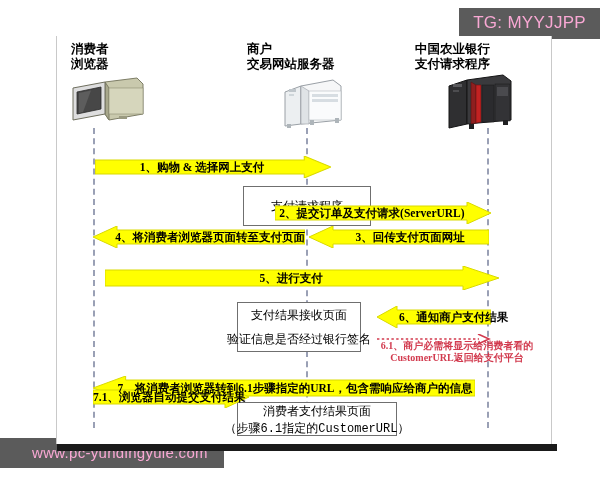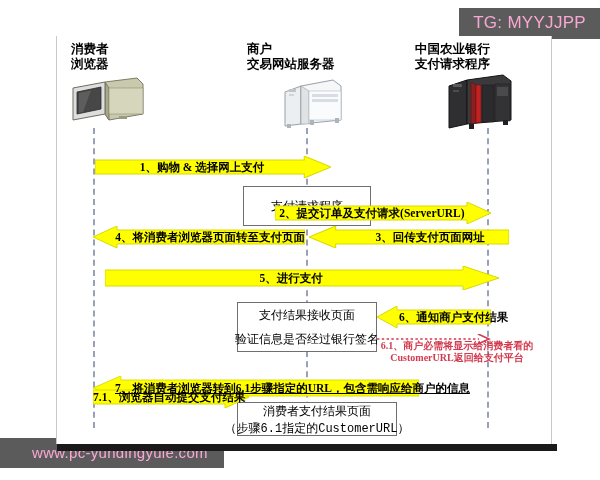--- a/index.html
+++ b/index.html
@@ -136,42 +136,42 @@
     <div>支付请求程序</div>
   </div>
 
   <div class="arrow r" id="a2" style="left:218px;top:166px;width:216px;height:22px;">
     <svg class="shaft" viewBox="0 0 216 22" preserveAspectRatio="none">
       <polygon points="0,4 192,4 192,0 216,11 192,22 192,18 0,18" fill="#ffff00" stroke="#d9d900" stroke-width="1"></polygon>
     </svg>
     <span class="lbl">2、提交订单及支付请求(ServerURL)</span>
   </div>
 
-  <div class="arrow l" id="a3" style="left:252px;top:190px;width:180px;height:22px;padding-left:20px;">
+  <div class="arrow l" id="a3" style="left:252px;top:190px;width:180px;height:22px;">
     <svg class="shaft" viewBox="0 0 180 22" preserveAspectRatio="none">
       <polygon points="180,4 24,4 24,0 0,11 24,22 24,18 180,18" fill="#ffff00" stroke="#d9d900" stroke-width="1"></polygon>
     </svg>
     <span class="lbl">3、回传支付页面网址</span>
   </div>
 
   <div class="arrow l" id="a4" style="left:36px;top:190px;width:212px;height:22px;">
     <svg class="shaft" viewBox="0 0 212 22" preserveAspectRatio="none">
       <polygon points="212,4 24,4 24,0 0,11 24,22 24,18 212,18" fill="#ffff00" stroke="#d9d900" stroke-width="1"></polygon>
     </svg>
     <span class="lbl">4、将消费者浏览器页面转至支付页面</span>
   </div>
 
   <div class="arrow r" id="a5" style="left:38px;top:230px;width:394px;height:24px;margin-left:10px;">
     <svg class="shaft" viewBox="0 0 394 24" preserveAspectRatio="none">
       <polygon points="0,4 358,4 358,0 394,12 358,24 358,20 0,20" fill="#ffff00" stroke="#d9d900" stroke-width="1"></polygon>
     </svg>
     <span class="lbl">5、进行支付</span>
   </div>
 
-  <div class="box" style="left:180px;top:266px;width:140px;height:50px;">
+  <div class="box" style="left:180px;top:266px;width:124px;height:50px;">
     <div>支付结果接收页面</div>
     <div>验证信息是否经过银行签名</div>
   </div>
 
   <div class="arrow l" id="a6" style="left:320px;top:270px;width:114px;height:22px;">
     <svg class="shaft" viewBox="0 0 114 22" preserveAspectRatio="none">
       <polygon points="114,4 20,4 20,0 0,11 20,22 20,18 114,18" fill="#ffff00" stroke="#d9d900" stroke-width="1"></polygon>
     </svg>
     <span class="lbl">6、通知商户支付结果</span>
   </div>
@@ -181,21 +181,21 @@
       <line x1="0" y1="5" x2="102" y2="5" stroke="#d23a4e" stroke-width="1.6" stroke-dasharray="2.4,2.4"></line>
       <polyline points="101,0 112,5 101,10" fill="none" stroke="#d23a4e" stroke-width="1.6"></polyline>
     </svg>
   </div>
 
   <div id="ann61" style="left:310px;top:304px;width:180px;">
     <span>6.1、商户必需将显示给消费者看的</span><br>
     <span>CustomerURL返回给支付平台</span>
   </div>
 
-  <div class="arrow l" id="a7" style="left:36px;top:340px;width:326px;height:24px;text-decoration:underline;">
+  <div class="arrow l" id="a7" style="left:36px;top:340px;width:382px;height:24px;">
     <svg class="shaft" viewBox="0 0 398 24" preserveAspectRatio="none">
       <polygon points="398,4 34,4 34,0 0,12 34,24 34,20 398,20" fill="#ffff00" stroke="#d9d900" stroke-width="1"></polygon>
     </svg>
     <span class="lbl">7、将消费者浏览器转到6.1步骤指定的URL，包含需响应给商户的信息</span>
   </div>
 
   <div class="box" style="left:180px;top:366px;width:160px;height:34px;font-family:Liberation Mono, monospace;">
     <div>消费者支付结果页面</div>
     <div>（步骤6.1指定的CustomerURL）</div>
   </div>

